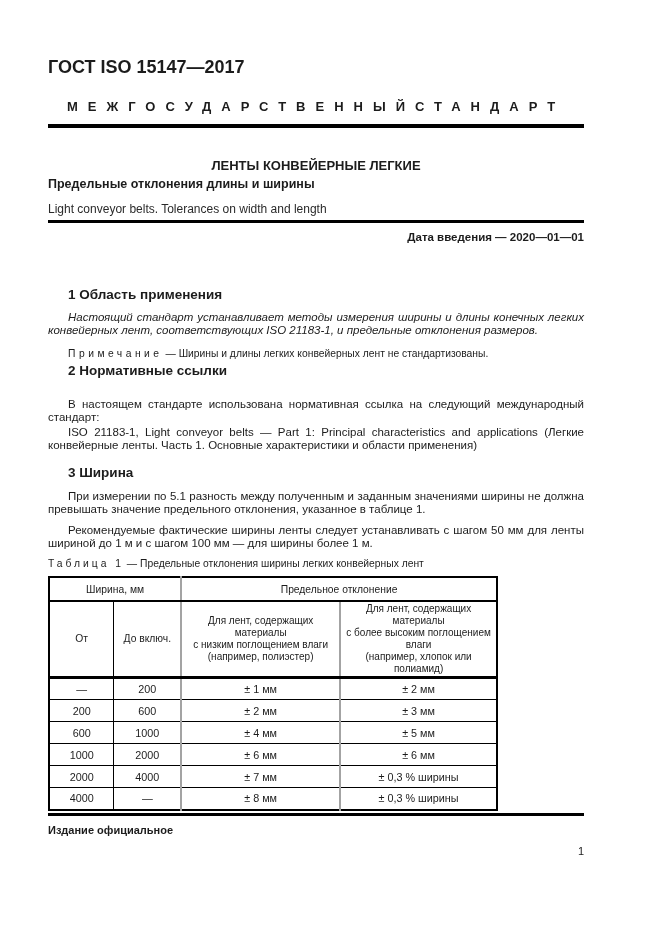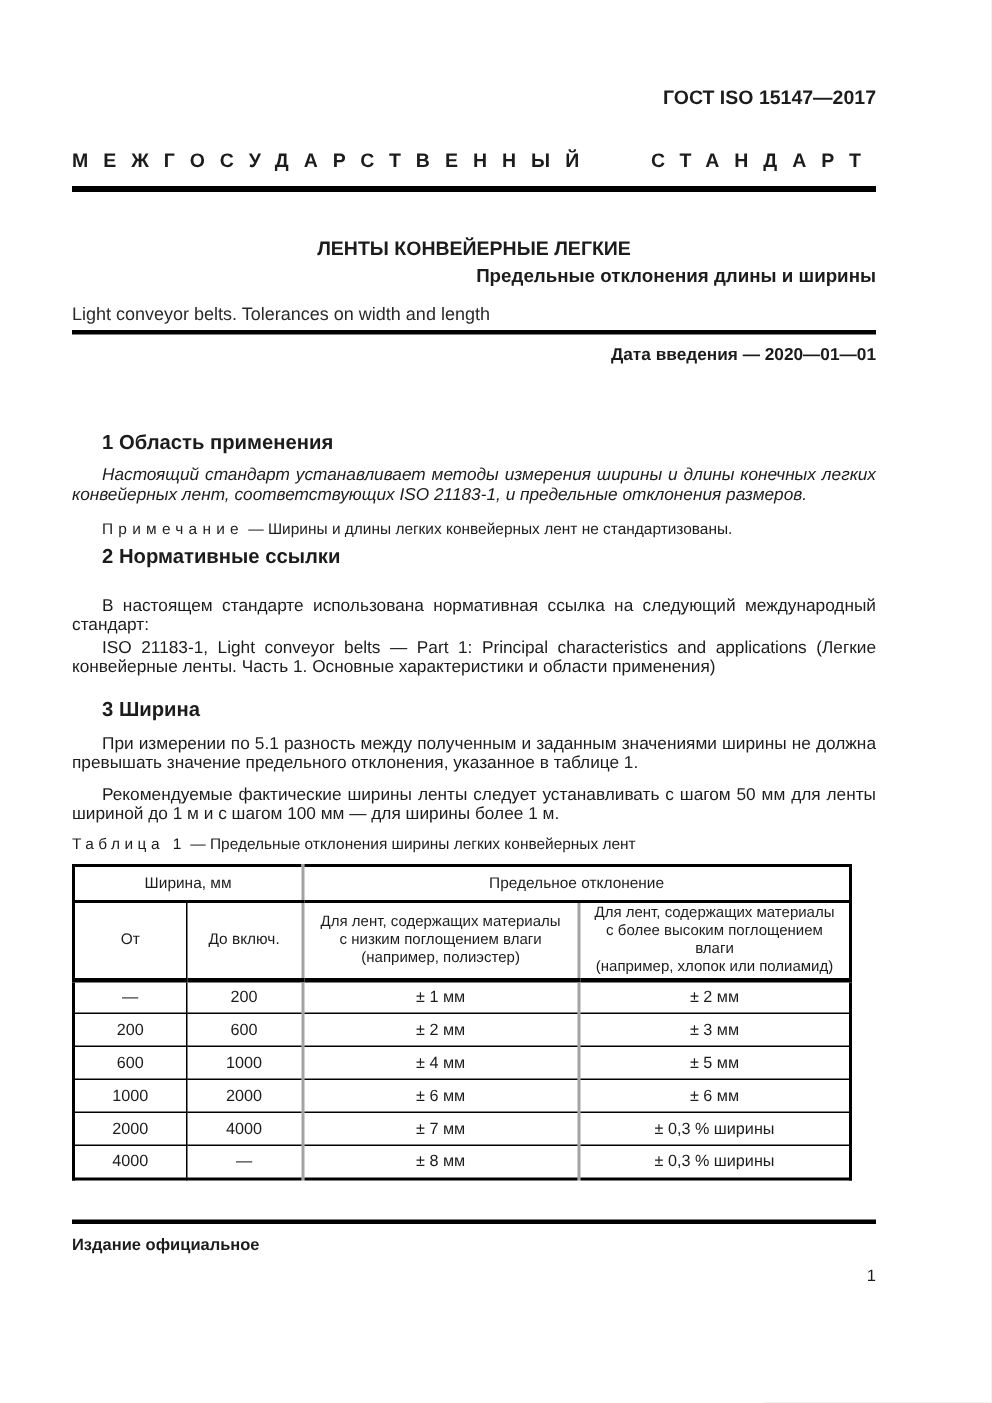--- a/index.html
+++ b/index.html
@@ -9,35 +9,35 @@
     width: 661px;
     height: 935px;
     background: #ffffff;
     font-family: "Liberation Sans", "DejaVu Sans", sans-serif;
     color: #1c1c1c;
     margin: 0 auto;
     overflow: hidden;
   }
   .abs { position: absolute; left: 48px; width: 536px; }
 
-  .doc-number { top: 57px; text-align: right; font-weight: bold; font-size: 13px; }
+  .doc-number { top: 57px; font-weight: bold; font-size: 18px; }
 
   .standard-type {
-    top: 99px; display: flex; justify-content: space-between;
+    top: 99px; display: flex; justify-content: center;
     font-weight: bold; font-size: 13px; white-space: nowrap;
   }
   .standard-type span { letter-spacing: 10px; }
 
   .rule { background: #000; height: 3px; }
   .rule-1 { top: 124px; height: 4px; }
   .rule-2 { top: 220px; }
   .rule-footer { top: 813px; }
 
   .title-ru    { top: 146px; text-align: center; font-weight: bold; font-size: 13px; margin-top: 12px; }
-  .subtitle-ru { top: 177px; text-align: right; font-weight: bold; font-size: 12.5px; }
+  .subtitle-ru { top: 177px; text-align: left; font-weight: bold; font-size: 12.5px; }
   .title-en    { top: 202px; text-align: left; font-size: 12px; color: #2a2a2a; }
 
   .effective-date { top: 231px; text-align: right; font-weight: bold; font-size: 11.5px; }
 
   .section-heading { font-weight: bold; font-size: 13.5px; text-indent: 20px; }
   .h-1 { top: 287px; }
   .h-2 { top: 363px; }
   .h-3 { top: 465px; }
 
   .para {
@@ -49,21 +49,21 @@
   .note .spaced { letter-spacing: 3.5px; margin-top: 12px; }
   .p-s2a { top: 398px; }
   .p-s2b { top: 426px; }
   .p-s3a { top: 490px; }
   .p-s3b { top: 524px; }
 
   .table-caption { top: 558px; font-size: 10.3px; }
   .table-caption .spaced { letter-spacing: 3px; }
 
   table.tolerances {
-    position: absolute; top: 576px; left: 48px; width: 520px;
+    position: absolute; top: 576px; left: 48px; width: 450px;
     border-collapse: collapse; table-layout: fixed;
     font-size: 10.3px; color: #1c1c1c;
   }
   table.tolerances col.c1 { width: 14.5%; }
   table.tolerances col.c2 { width: 15%; }
   table.tolerances col.c3 { width: 35.5%; }
   table.tolerances col.c4 { width: 35%; }
   table.tolerances th, table.tolerances td {
     border: 1px solid #000; text-align: center; vertical-align: middle;
     font-weight: normal; padding: 1px 4px;

